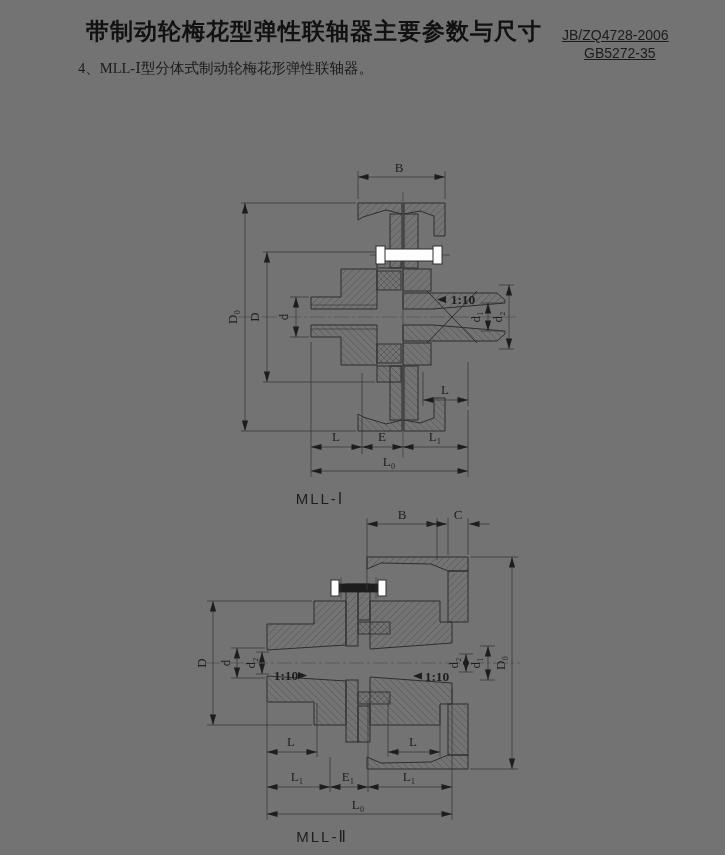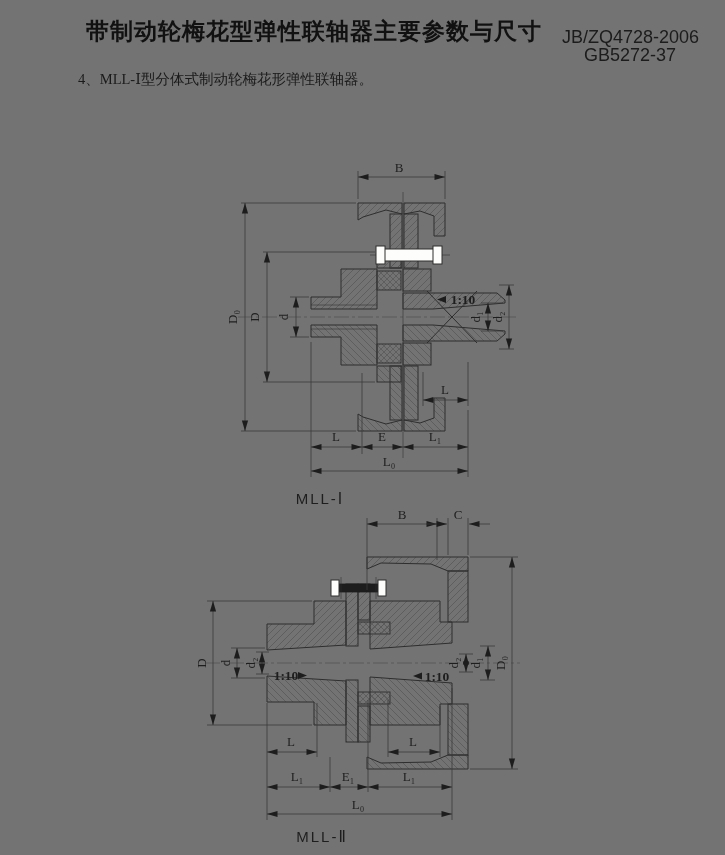--- a/index.html
+++ b/index.html
@@ -8,29 +8,29 @@
     background:#737373;overflow:hidden;
     font-family:"Liberation Serif","DejaVu Serif",serif;color:#222;
   }
   .title{
     position:absolute;left:86px;top:16px;width:460px;
     font-family:"Liberation Sans","DejaVu Sans",sans-serif;
     font-weight:bold;font-size:23px;letter-spacing:1px;color:#111;white-space:nowrap;
   }
   .std{
     position:absolute;font-family:"Liberation Sans","DejaVu Sans",sans-serif;
-    font-size:18px;color:#1c1c1c;white-space:nowrap;
+    font-size:14px;color:#1c1c1c;white-space:nowrap;text-decoration:underline;
   }
   .std1{left:562px;top:27px;}
   .std2{left:584px;top:45px;}
   .note{
     position:absolute;left:78px;font-size:14.5px;color:#1a1a1a;white-space:nowrap;
     font-family:"Liberation Serif","DejaVu Serif",serif;
   }
-  .note4{top:70px;}
+  .note4{top:59px;}
   .note5{top:84px;}
   svg text{
     font-family:"Liberation Serif","DejaVu Sans",serif;
     font-size:13px;fill:#1e1e1e;
   }
   svg text.cap{
     font-family:"Liberation Sans","DejaVu Sans",sans-serif;
     font-size:15px;letter-spacing:2px;
   }
   svg text.taper{font-weight:bold;font-size:13.5px;}
@@ -44,21 +44,21 @@
   .blk{fill:#1d1d1d;stroke:#1d1d1d;stroke-width:.8;}
   .tri{fill:#1d1d1d;stroke:none;}
 </style>
 </head>
 <body>
 
 <div class="page">
 
   <div class="title">带制动轮梅花型弹性联轴器主要参数与尺寸</div>
   <div class="std std1">JB/ZQ4728-2006</div>
-  <div class="std std2">GB5272-37</div>
+  <div class="std std2">GB5272-35</div>
   <div class="note note4">4、MLL-Ⅰ型分体式制动轮梅花形弹性联轴器。</div>
 
   <svg width="725" height="855" viewBox="0 0 725 855" xmlns="http://www.w3.org/2000/svg" xmlns:xlink="http://www.w3.org/1999/xlink">
     <defs>
       <pattern id="h1" patternUnits="userSpaceOnUse" width="7" height="7">
         <path d="M0,7 L7,0" stroke="#555" stroke-width="0.7"></path>
       </pattern>
       <pattern id="h2" patternUnits="userSpaceOnUse" width="6" height="6">
         <path d="M0,6 L6,0 M0,0 L6,6" stroke="#555" stroke-width="0.7"></path>
       </pattern>

